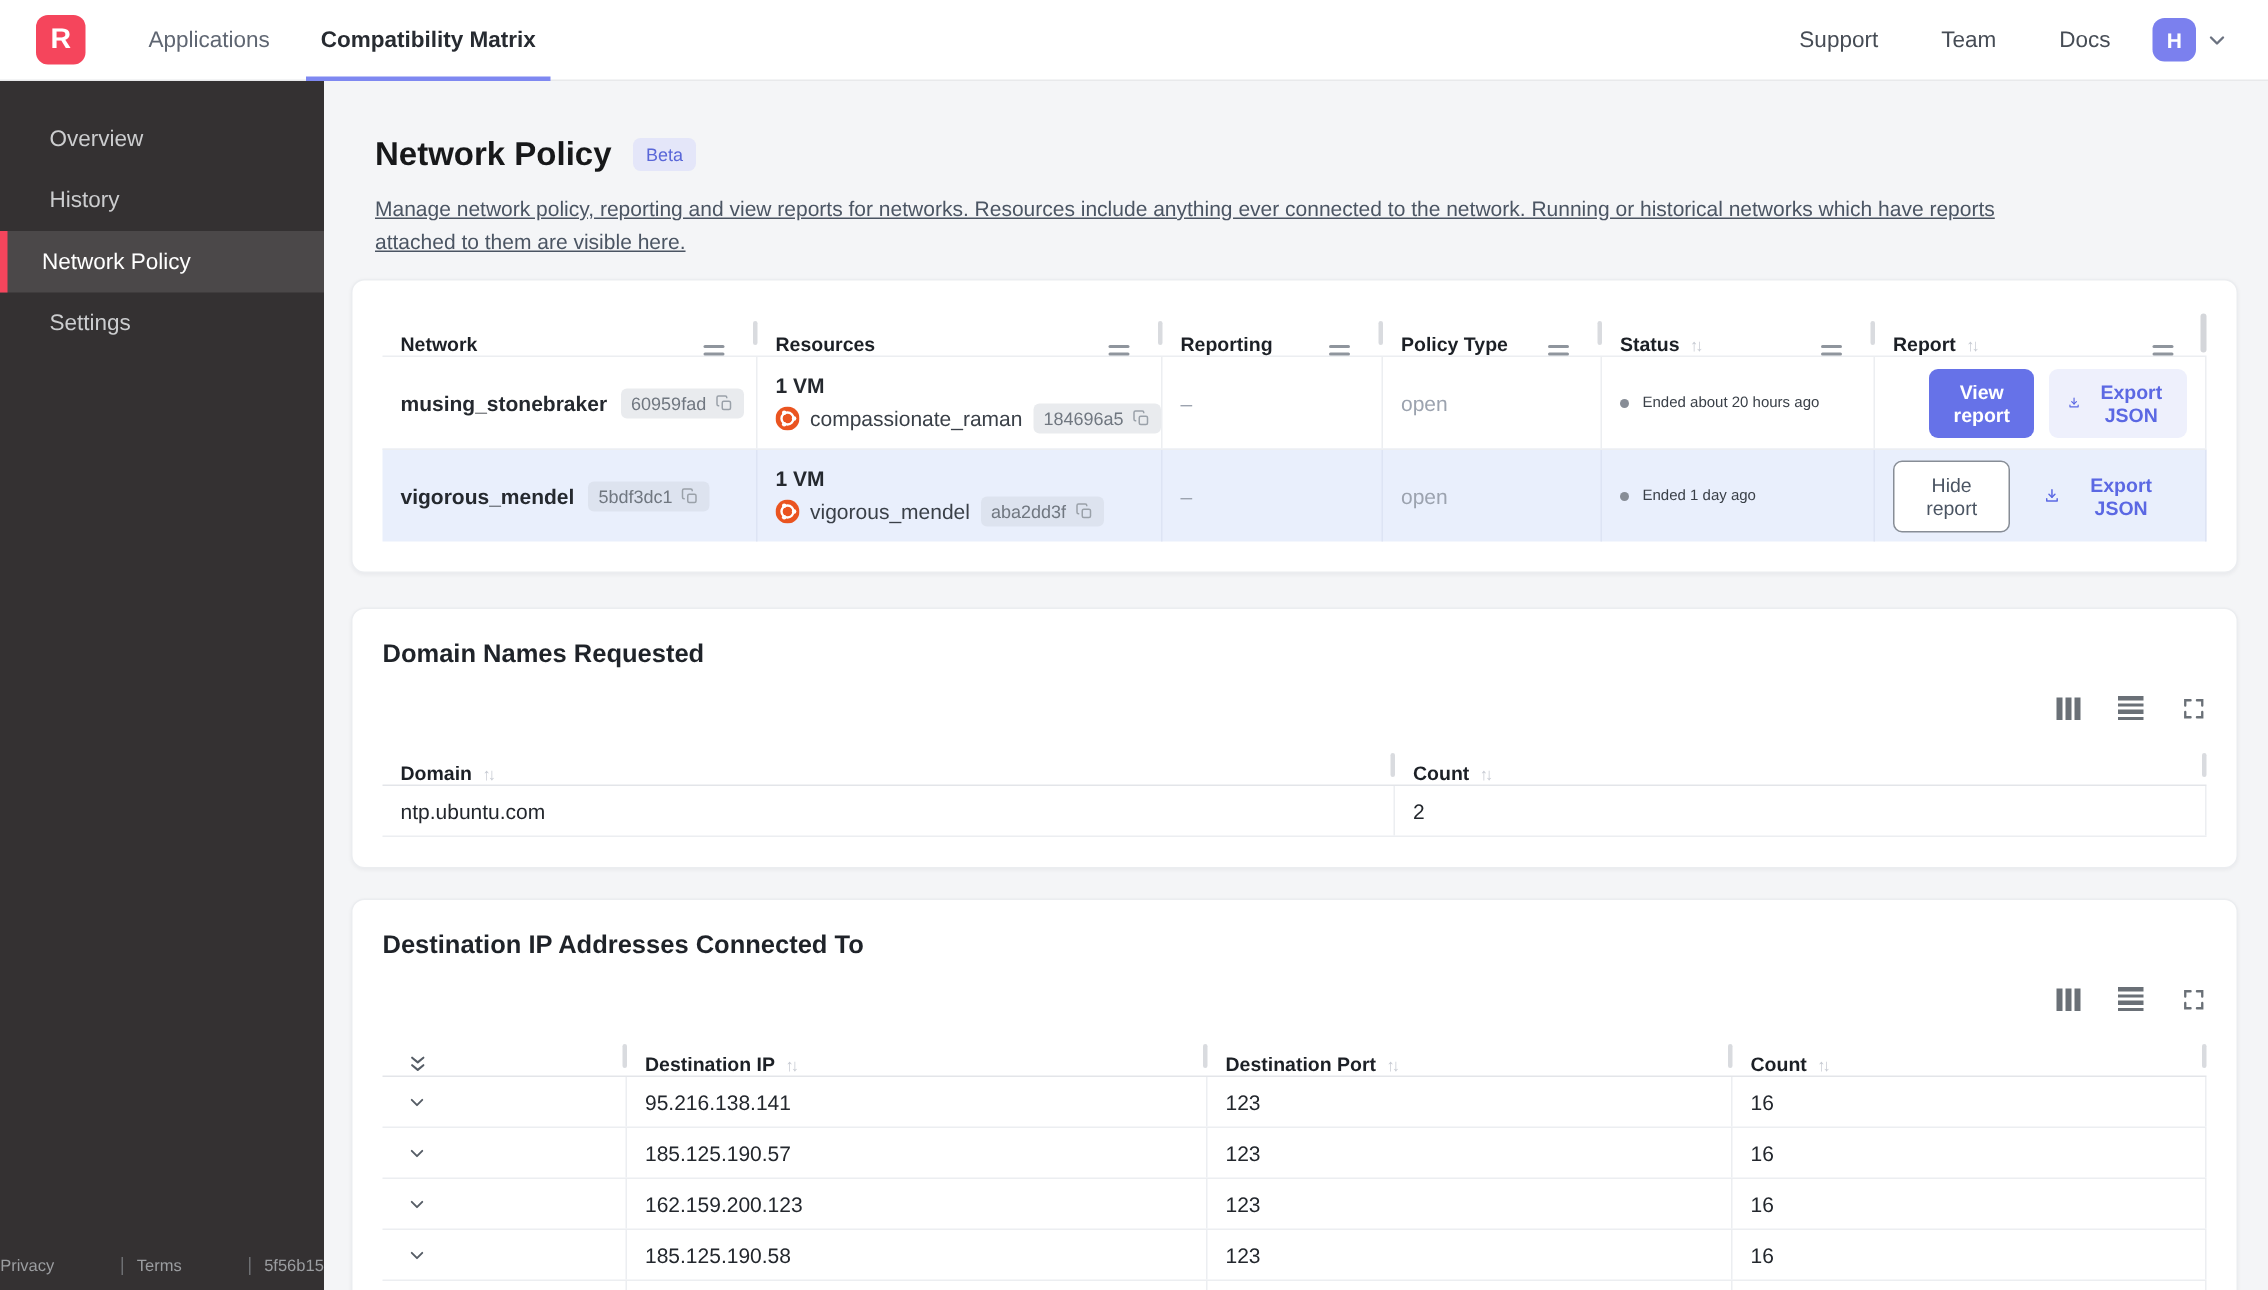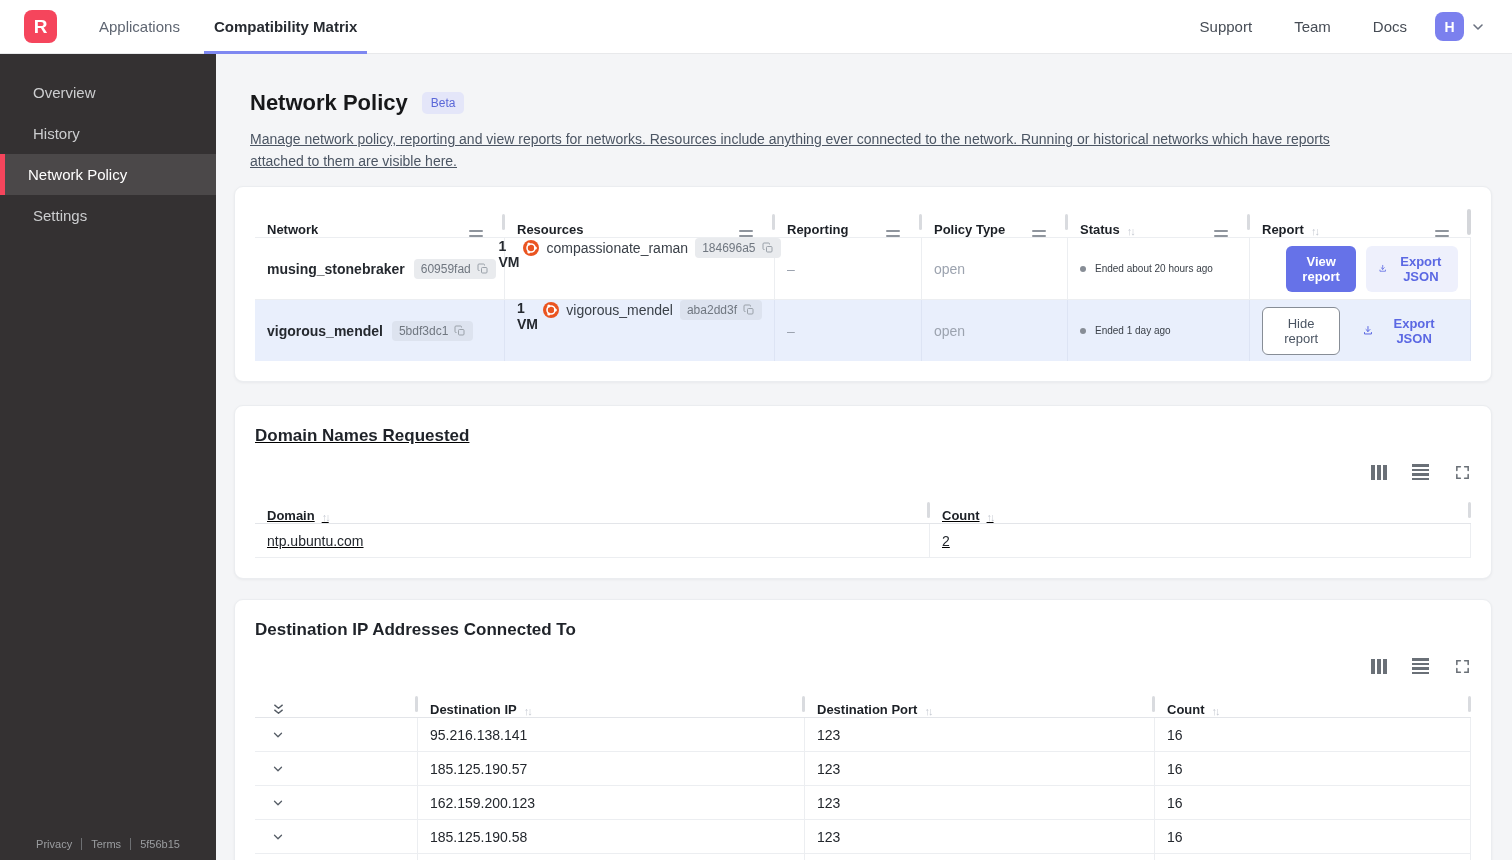--- a/index.html
+++ b/index.html
@@ -15,35 +15,35 @@
   .top-spacer { flex:1; }
   .top-link { font-size:15px; color:#464c55; margin-left:42px; cursor:pointer; }
   .avatar { width:29px; height:29px; border-radius:8px; background:#7b80ee; color:#fff; font-size:14px; font-weight:bold; display:flex; align-items:center; justify-content:center; margin-left:28px; }
   .avatar-caret { margin-left:6px; display:flex; align-items:center; }
 
   
   .shell { display:flex; height:806px; }
   .sidebar { width:216px; background:#343132; flex-shrink:0; padding-top:18px; position:relative; }
   .side-item { height:41px; display:flex; align-items:center; padding-left:28px; font-size:15px; color:#cccdcf; cursor:pointer; border-left:5px solid transparent; }
   .side-item.active { background:#4b4849; color:#fff; border-left-color:#f5455c; padding-left:23px; }
-  .side-footer { position:absolute; bottom:10px; left:0; width:100%; display:flex; justify-content:center; align-items:center; font-size:11px; color:#9b9da0; }
+  .side-footer { position:absolute; bottom:10px; left:0; width:100%; display:flex; justify-content:center; align-items:center; font-size:11px; color:#9b9da0;gap:36px; }
   .side-footer span { padding:0 9px; }
   .side-footer span + span { border-left:1px solid #6d6f72; }
 
   .main { flex:1; overflow:hidden; padding:36px 20px 0 18px; }
 
   
   .page-head { display:flex; align-items:center; gap:14px; padding-left:16px; }
   .page-title { font-size:22px; font-weight:bold; color:#17181a; }
   .beta-badge { background:#e4e6f9; color:#5a67d8; font-size:12px; padding:4px 9px; border-radius:5px; }
   .page-desc { margin:13px 0 0 16px; max-width:1105px; font-size:14px; line-height:1.55; color:#4b5563;text-decoration:underline; }
 
   
   .card { background:#fff; border:1px solid #ebedf0; border-radius:9px; box-shadow:0 1px 3px rgba(16,24,40,.05); margin-top:14px; padding:20px; }
-  .card.gap { margin-top:23px;text-decoration:underline; }
+  .card.gap { margin-top:23px; }
   .card-title { font-size:17px; font-weight:bold; color:#1f2329; }
   .icon-row { display:flex; justify-content:flex-end; align-items:center; gap:25px; margin-top:16px; height:20px; }
 
   
   .thead { display:flex; align-items:center; height:30px; position:relative; }
   .th { display:flex; align-items:flex-end; gap:7px; padding:0 12px; font-size:13px; font-weight:bold; color:#1c2026; position:relative; height:100%; }
   .th .sep { position:absolute; right:0; top:50%; transform:translateY(-50%); width:3px; height:16px; background:#d9dbdf; border-radius:2px; }
   .sort { font-size:11px; color:#c6cad2; letter-spacing:-2px; font-weight:normal; }
   .drag { margin-left:auto; display:flex; flex-direction:column; gap:3px; cursor:col-resize; padding-right:10px; }
   .drag i { display:block; width:14px; height:2px; background:#8f959d; border-radius:1px; }
@@ -54,21 +54,21 @@
   .td:last-child { border-right:1px solid #eceef1; }
 
   
   .t1-c1{width:250px;} .t1-c2{width:270px;} .t1-c3{width:147px;} .t1-c4{width:146px;} .t1-c5{width:182px;} .t1-c6{flex:1;}
   .net-row { height:62px; }
   .net-row.selected { background:#e9effc; }
   .net-row.selected .td { border-right-color:#dde4f4; }
   .net-name { font-weight:bold; color:#25292f; margin-right:9px; }
   .id-badge { background:#e9ebee; color:#707780; font-size:12px; padding:3px 7px; border-radius:4px; display:inline-flex; align-items:center; gap:6px; white-space:nowrap; }
   .net-row.selected .id-badge { background:#dde3ef; }
-  .res-cell { align-items:flex-start !important; justify-content:center; gap:4px; }
+  .res-cell { flex-direction:column; align-items:flex-start !important; justify-content:center; gap:4px; }
   .res-count { font-weight:bold; font-size:14px; color:#25292f; }
   .res-vm { display:flex; align-items:center; gap:7px; font-size:14px; color:#3a4048; }
   .muted { color:#9ca3af; }
   .status-cell { gap:9px; font-size:10px; color:#3a4048; }
   .dot { width:6px; height:6px; border-radius:50%; background:#878d96; flex-shrink:0; }
 
   .btn { font-size:13px; font-weight:bold; border-radius:6px; padding:8px 12px; cursor:pointer; display:inline-flex; align-items:center; gap:8px; border:none; font-family:inherit; }
   .btn-primary { background:#6672e8; color:#fff;margin-left:24px; }
   .btn-outline { background:#fff; color:#4b5563; font-weight:normal; border:1px solid #878d96; }
   .btn-export { background:#eef0fc; color:#5b68e3; margin-left:10px; }

